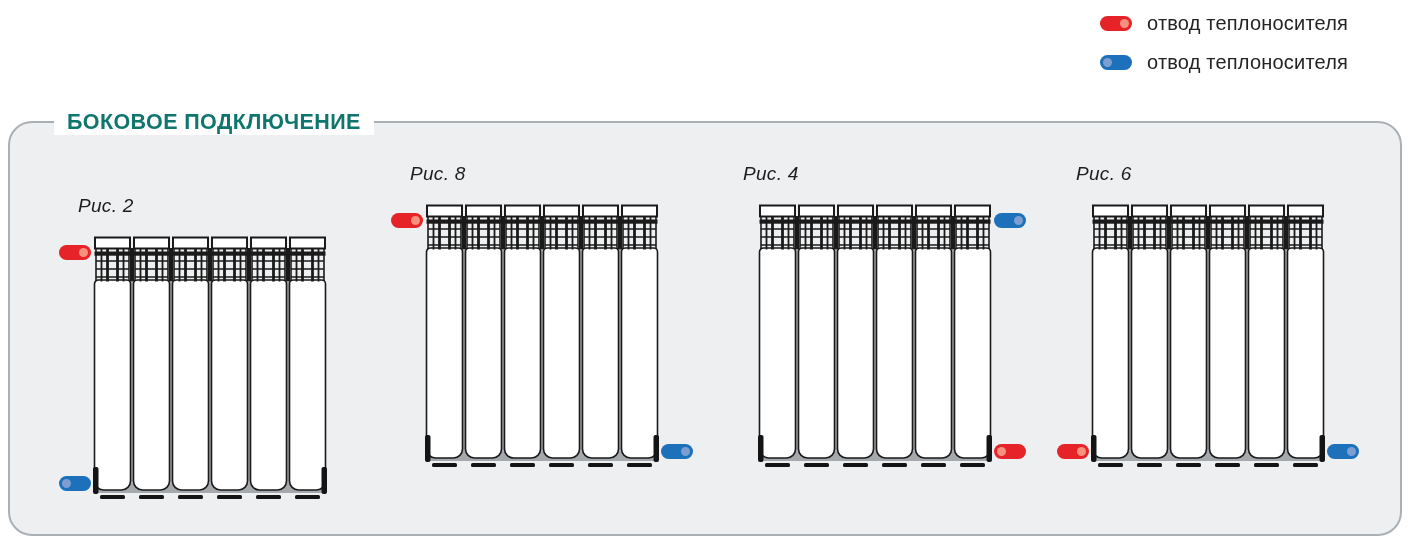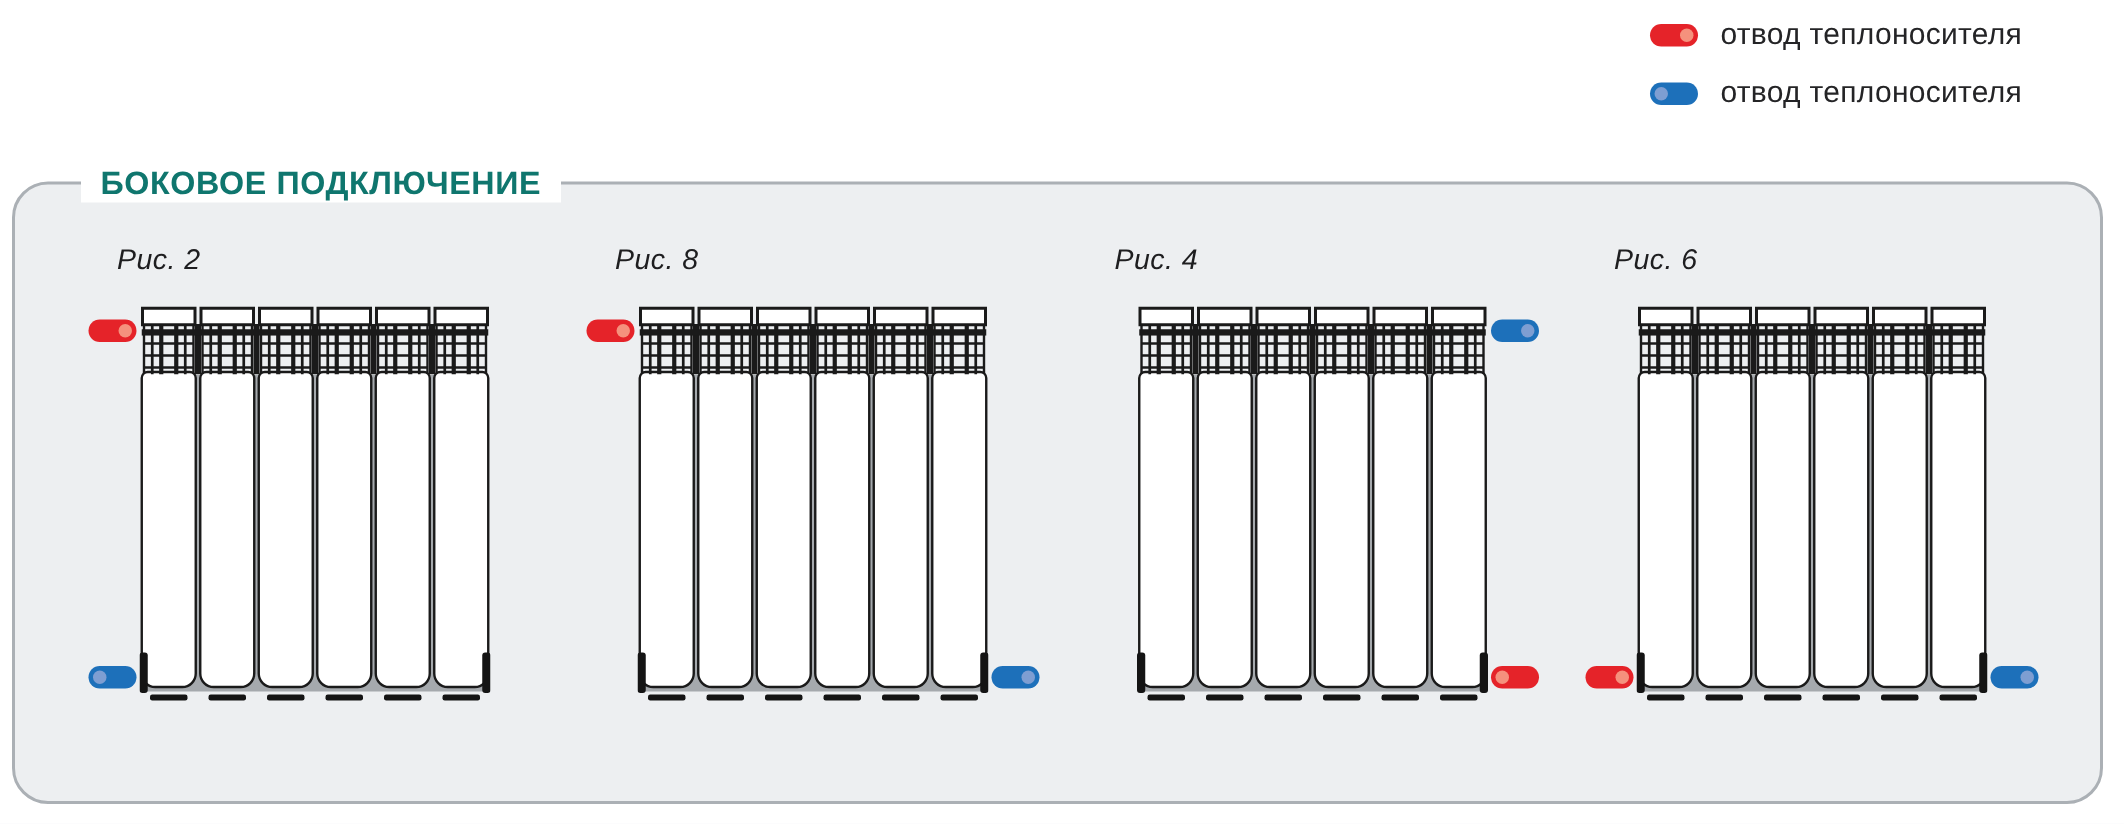--- a/index.html
+++ b/index.html
@@ -81,21 +81,21 @@
       <span class="pill dot-left" style="background: rgb(29, 112, 186);">
           <span class="pill-dot" style="background: rgb(126, 158, 210);"></span>
         </span>
       <span class="legend-label">отвод теплоносителя</span>
     </div>
   </div>
 
   <section class="panel" style="background: rgb(237, 239, 241); border-color: rgb(171, 176, 181);">
     <div class="panel-title">БОКОВОЕ ПОДКЛЮЧЕНИЕ</div>
     <div class="figures">
-        <div class="figure" style="left: 60px;">
+        <div class="figure" style="left: 60px; margin-top: 32px;">
           <div class="fig-label">Рис. 2</div>
           <div class="radiator"><svg width="234" height="264" viewBox="0 0 234 264" xmlns="http://www.w3.org/2000/svg">
               <rect x="3" y="46" width="228" height="211" fill="#a5a9ad"></rect>
               <path d="M5.5 44 h28 a4 4 0 0 1 4 4 v197 a9 9 0 0 1 -9 9 h-18 a9 9 0 0 1 -9 -9 v-197 a4 4 0 0 1 4 -4 z" fill="#ffffff" stroke="#1a1a1a" stroke-width="1.6"></path>
               <path d="M44.5 44 h28 a4 4 0 0 1 4 4 v197 a9 9 0 0 1 -9 9 h-18 a9 9 0 0 1 -9 -9 v-197 a4 4 0 0 1 4 -4 z" fill="#ffffff" stroke="#1a1a1a" stroke-width="1.6"></path>
               <path d="M83.5 44 h28 a4 4 0 0 1 4 4 v197 a9 9 0 0 1 -9 9 h-18 a9 9 0 0 1 -9 -9 v-197 a4 4 0 0 1 4 -4 z" fill="#ffffff" stroke="#1a1a1a" stroke-width="1.6"></path>
               <path d="M122.5 44 h28 a4 4 0 0 1 4 4 v197 a9 9 0 0 1 -9 9 h-18 a9 9 0 0 1 -9 -9 v-197 a4 4 0 0 1 4 -4 z" fill="#ffffff" stroke="#1a1a1a" stroke-width="1.6"></path>
               <path d="M161.5 44 h28 a4 4 0 0 1 4 4 v197 a9 9 0 0 1 -9 9 h-18 a9 9 0 0 1 -9 -9 v-197 a4 4 0 0 1 4 -4 z" fill="#ffffff" stroke="#1a1a1a" stroke-width="1.6"></path>
               <path d="M200.5 44 h28 a4 4 0 0 1 4 4 v197 a9 9 0 0 1 -9 9 h-18 a9 9 0 0 1 -9 -9 v-197 a4 4 0 0 1 4 -4 z" fill="#ffffff" stroke="#1a1a1a" stroke-width="1.6"></path>
               <rect x="2" y="1.5" width="35" height="11" fill="#ffffff" stroke="#1a1a1a" stroke-width="2"></rect>

